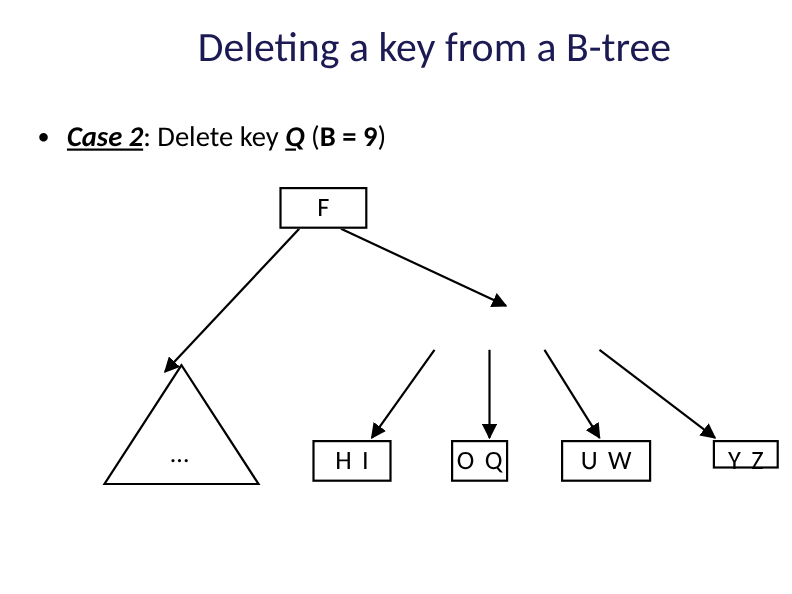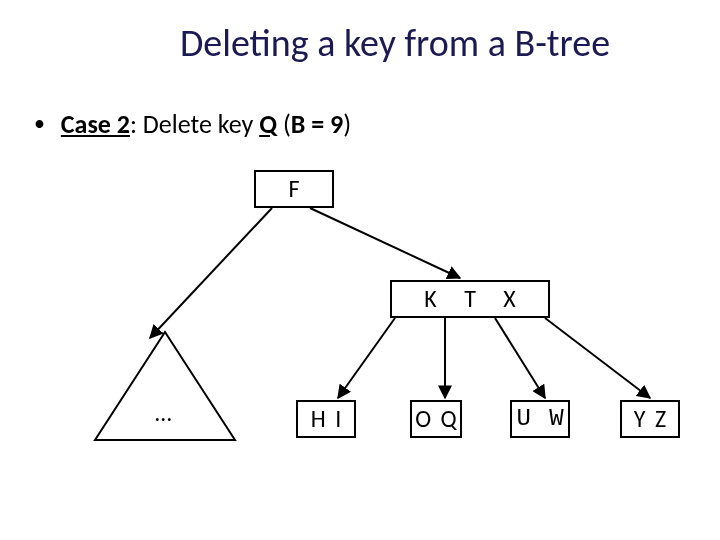--- a/index.html
+++ b/index.html
@@ -28,21 +28,21 @@
     left: 34px;
     font-size: 26px;
     color: #000;
   }
   .bullet-row .dot {
     font-size: 22px;
     vertical-align: 2px;
     margin-right: 10px;
   }
   .bullet-row .b { font-weight: 700; }
-  .bullet-row .ul { text-decoration: underline; }
+  .bullet-row .ul { text-decoration: underline; font-style: italic; }
 
   .stage {
     position: absolute;
     left: 0;
     top: 0;
     width: 720px;
     height: 540px;
   }
 
   
@@ -104,38 +104,33 @@
     <line x1="495" y1="318" x2="545" y2="398" stroke="#000" stroke-width="2" marker-end="url(#arrow)"></line>
     <line x1="545" y1="318" x2="650" y2="398" stroke="#000" stroke-width="2" marker-end="url(#arrow)"></line>
 
     <polygon points="165,332 95,440 235,440" fill="none" stroke="#000" stroke-width="2"></polygon>
   </svg>
 
   <div class="node" style="left:254px; top:170px; width:80px; height:38px;">
     <span class="cell">F</span>
   </div>
 
-  <div class="node" style="left:390px; top:280px; width:160px; height:38px;">
-    <span class="cell">K</span><span class="sep"></span>
-    <span class="cell">T</span><span class="sep"></span>
-    <span class="cell">X</span>
-  </div>
 
   <div class="tri-label" style="left:155px; top:398px;">…</div>
 
-  <div class="node" style="left:296px; top:400px; width:60px; height:38px;">
+  <div class="node" style="left:284px; top:400px; width:72px; height:38px;">
     <span class="cell">H</span>
     <span class="cell">I</span>
   </div>
   <div class="node" style="left:410px; top:400px; width:52px; height:38px;">
     <span class="cell">O</span>
     <span class="cell">Q</span>
   </div>
-  <div class="node" style="left:510px; top:400px; width:60px; height:38px;font-family:Liberation Mono, monospace;">
+  <div class="node" style="left:510px; top:400px; width:82px; height:38px;">
     <span class="cell">U</span>
     <span class="cell">W</span>
   </div>
-  <div class="node" style="left:620px; top:400px; width:60px; height:38px;">
+  <div class="node" style="left:648px; top:400px; width:60px; height:26px;">
     <span class="cell">Y</span>
     <span class="cell">Z</span>
   </div>
 
 </div>
 
 </body></html>

